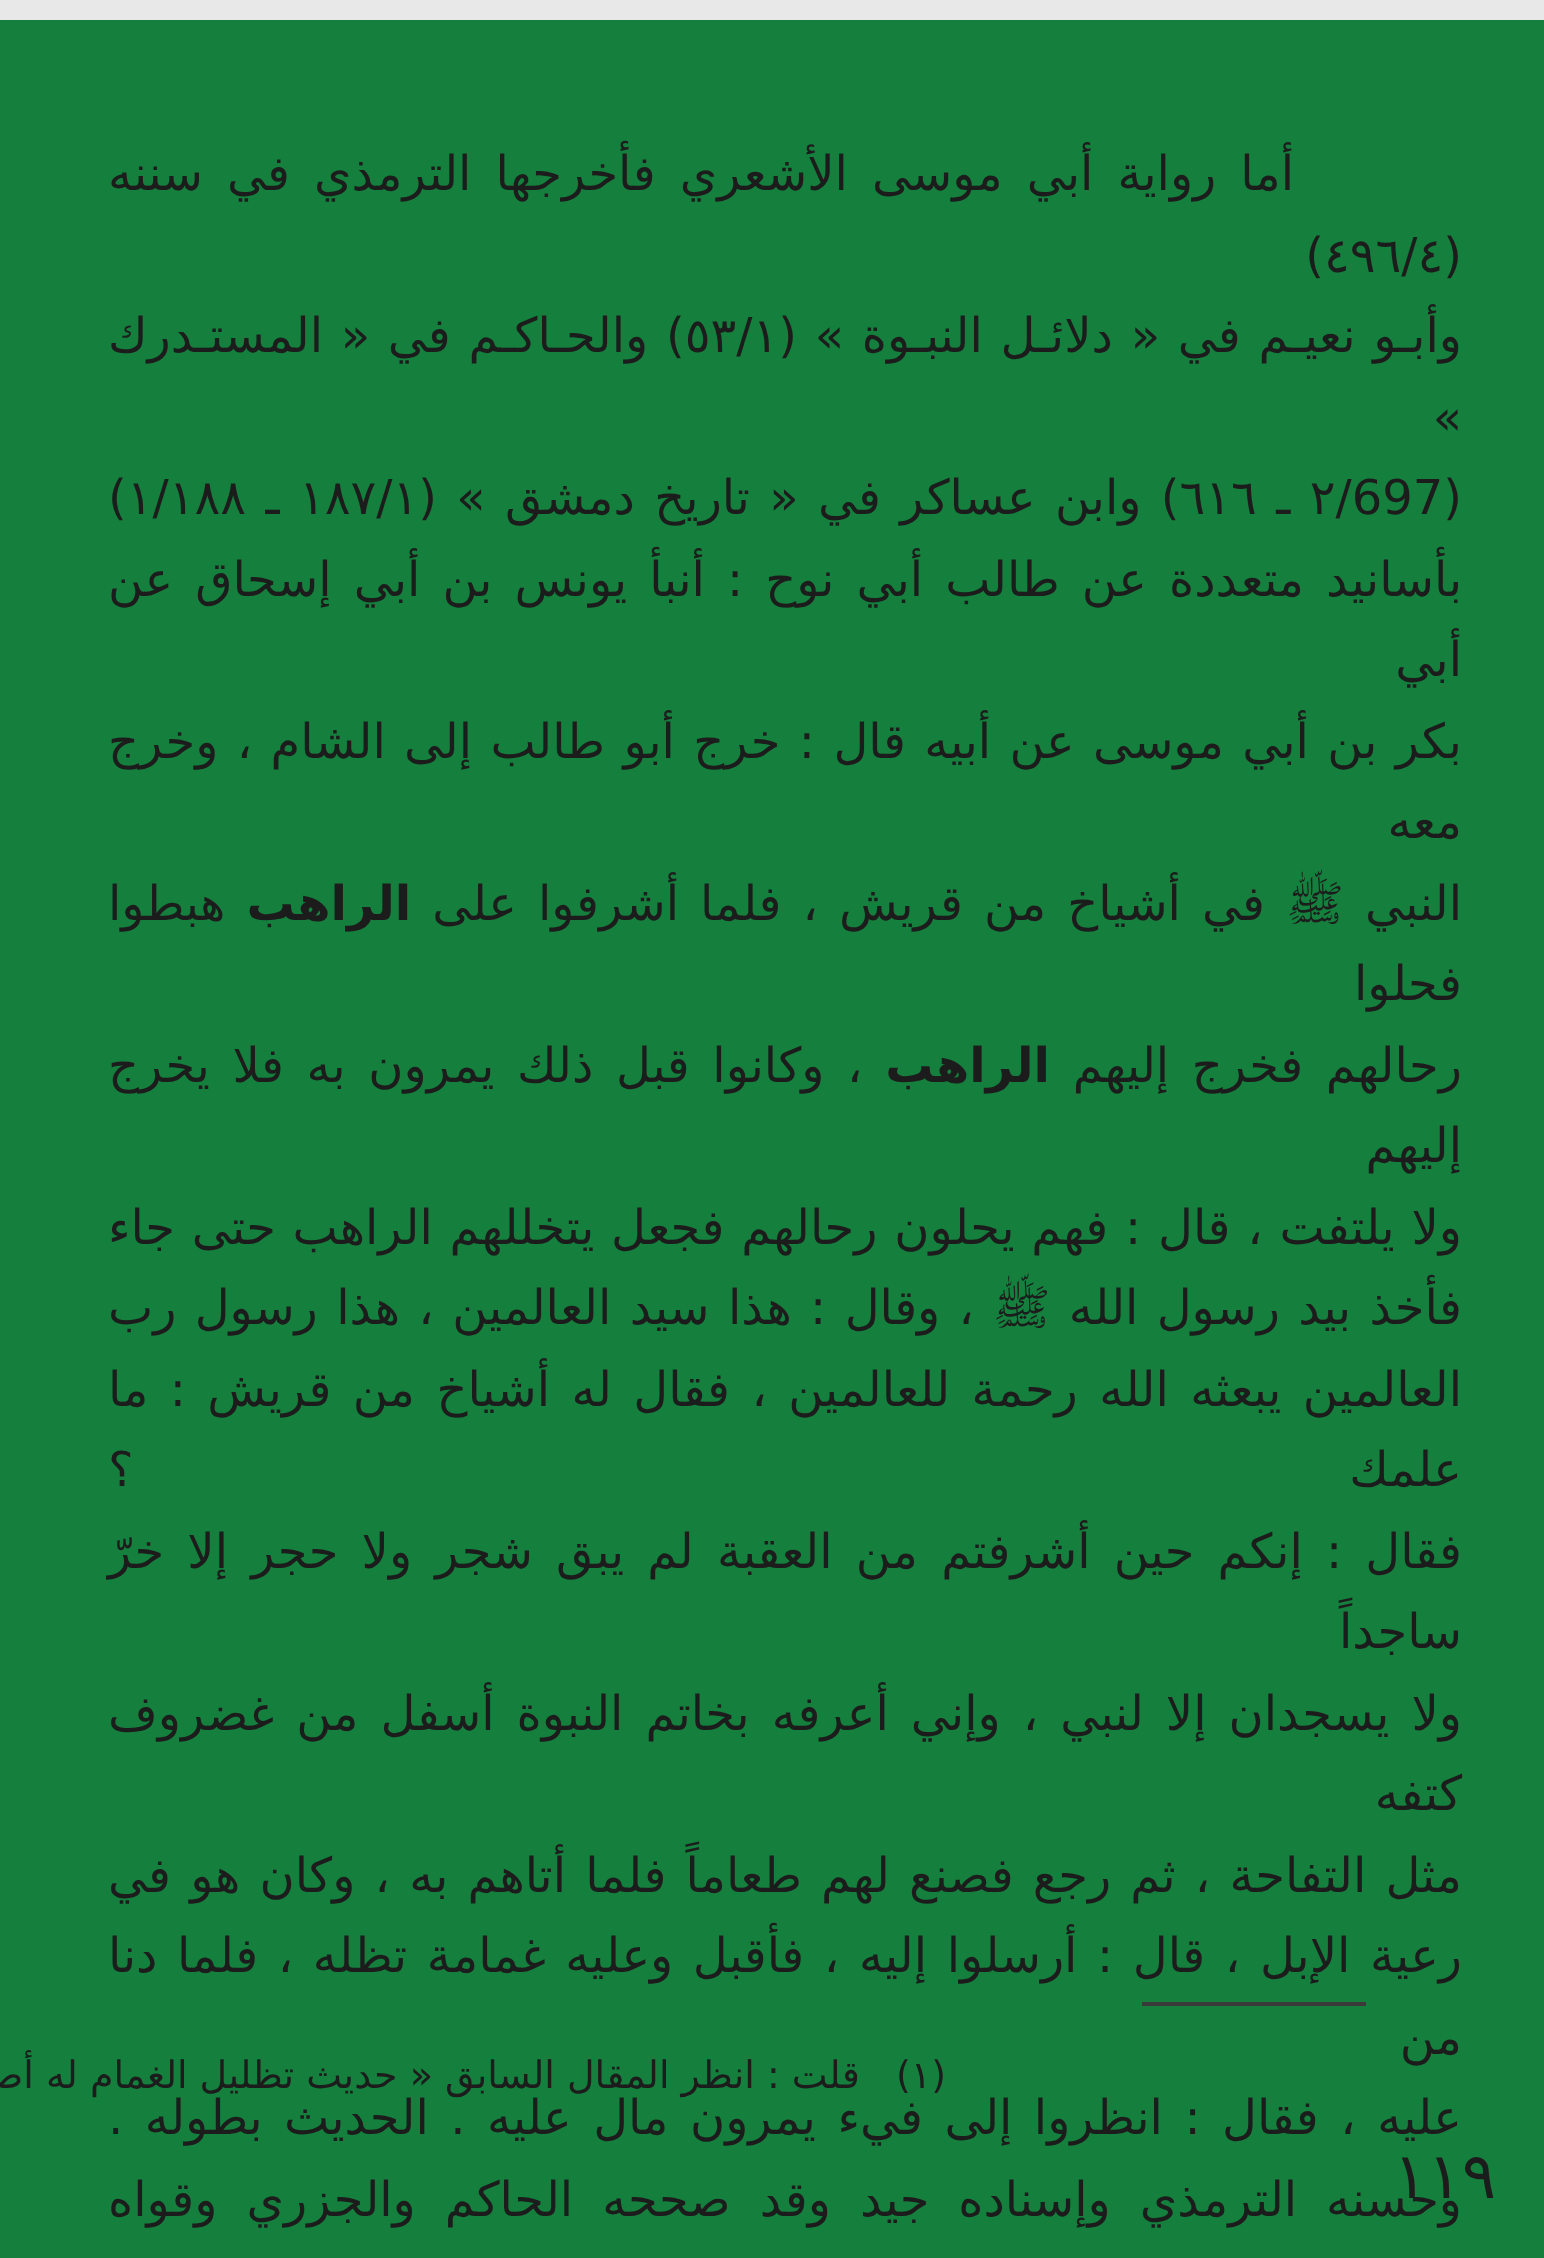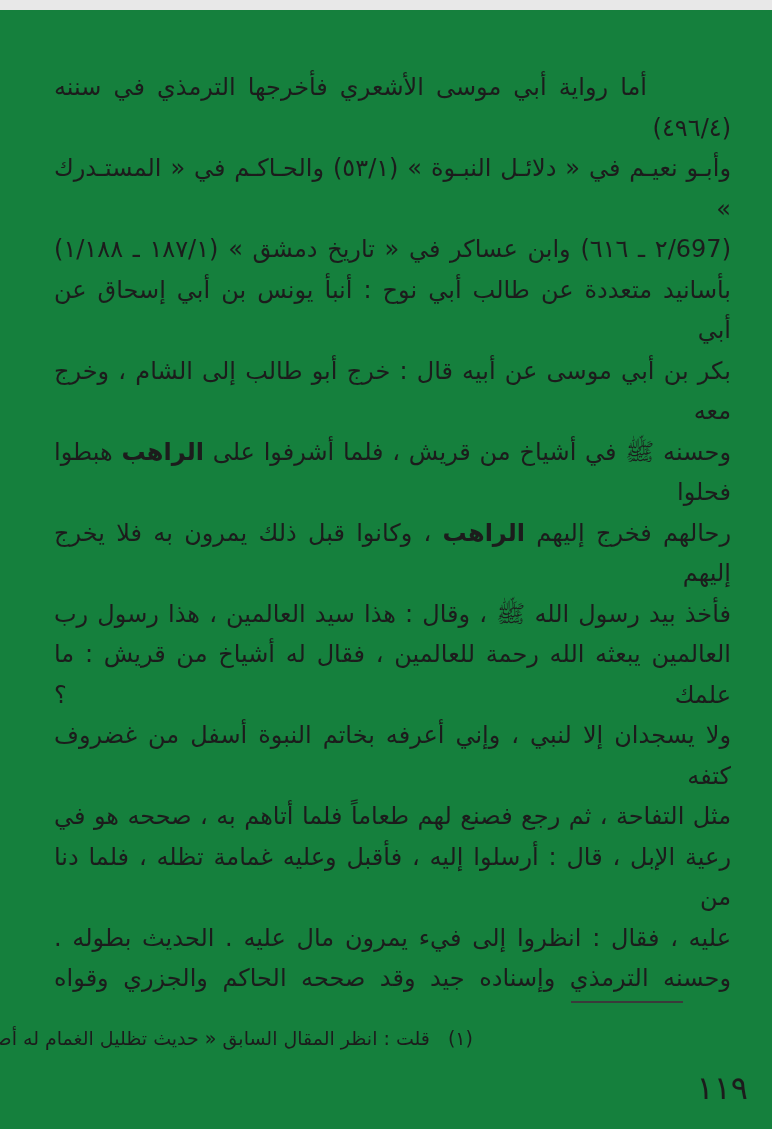--- a/index.html
+++ b/index.html
@@ -57,26 +57,28 @@
 
 <div class="page">
 
   <main class="body-text">
       <div class="para">
         <div class="line indent"><span>أما رواية أبي موسى الأشعري فأخرجها الترمذي في سننه (٤٩٦/٤)</span></div>
         <div class="line"><span>وأبـو نعيـم في « دلائـل النبـوة » (٥٣/١) والحـاكـم في « المستـدرك »</span></div>
         <div class="line"><span>(697/٢ ـ ٦١٦) وابن عساكر في « تاريخ دمشق » (١٨٧/١ ـ ١/١٨٨)</span></div>
         <div class="line"><span>بأسانيد متعددة عن طالب أبي نوح : أنبأ يونس بن أبي إسحاق عن أبي</span></div>
         <div class="line"><span>بكر بن أبي موسى عن أبيه قال : خرج أبو طالب إلى الشام ، وخرج معه</span></div>
-        <div class="line"><span>وحسنه ﷺ في أشياخ من قريش ، فلما أشرفوا على </span><span class="b">الراهب</span><span> هبطوا فحلوا</span></div>
+        <div class="line"><span>النبي ﷺ في أشياخ من قريش ، فلما أشرفوا على </span><span class="b">الراهب</span><span> هبطوا فحلوا</span></div>
         <div class="line"><span>رحالهم فخرج إليهم </span><span class="b">الراهب</span><span> ، وكانوا قبل ذلك يمرون به فلا يخرج إليهم</span></div>
+        <div class="line"><span>ولا يلتفت ، قال : فهم يحلون رحالهم فجعل يتخللهم الراهب حتى جاء</span></div>
         <div class="line"><span>فأخذ بيد رسول الله ﷺ ، وقال : هذا سيد العالمين ، هذا رسول رب</span></div>
         <div class="line"><span>العالمين يبعثه الله رحمة للعالمين ، فقال له أشياخ من قريش : ما علمك ؟</span></div>
+        <div class="line"><span>فقال : إنكم حين أشرفتم من العقبة لم يبق شجر ولا حجر إلا خرّ ساجداً</span></div>
         <div class="line"><span>ولا يسجدان إلا لنبي ، وإني أعرفه بخاتم النبوة أسفل من غضروف كتفه</span></div>
-        <div class="line"><span>مثل التفاحة ، ثم رجع فصنع لهم طعاماً فلما أتاهم به ، صححه هو في</span></div>
+        <div class="line"><span>مثل التفاحة ، ثم رجع فصنع لهم طعاماً فلما أتاهم به ، وكان هو في</span></div>
         <div class="line"><span>رعية الإبل ، قال : أرسلوا إليه ، فأقبل وعليه غمامة تظله ، فلما دنا من</span></div>
         <div class="line"><span>عليه ، فقال : انظروا إلى فيء يمرون مال عليه . الحديث بطوله .</span></div>
         <div class="line"><span>وحسنه الترمذي وإسناده جيد وقد صححه الحاكم والجزري وقواه</span></div>
       </div>
     </main>
 
   <div class="footnote-sep"></div>
 
   <div class="footnote">
     <span class="fn-marker">(١)</span><span class="fn-text">قلت : انظر المقال السابق « حديث تظليل الغمام له أصل أصيل » (طالب).</span>

